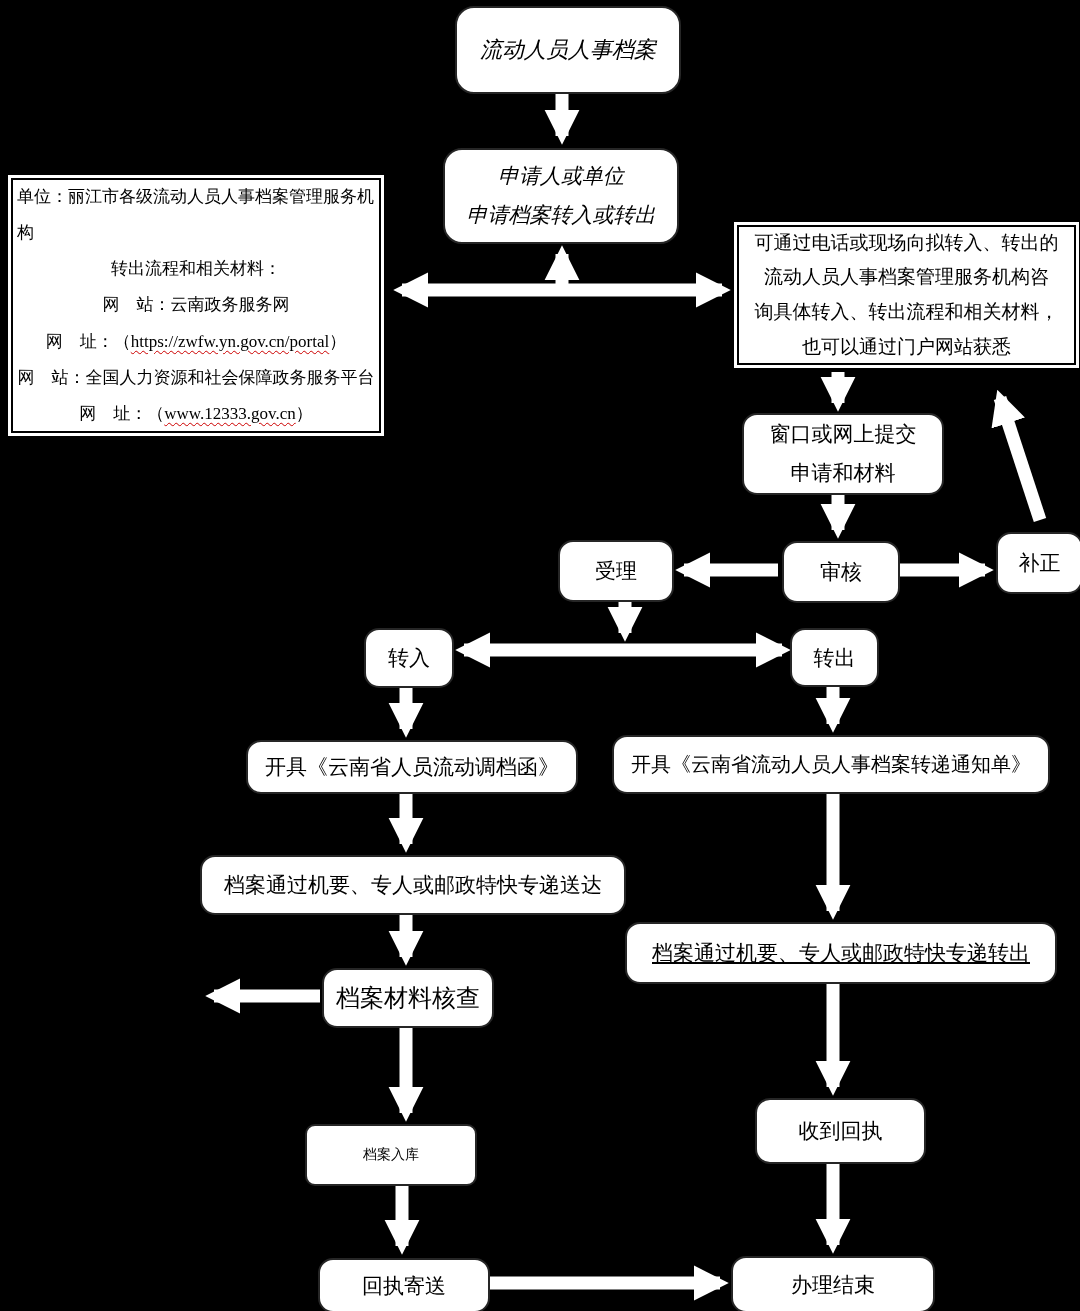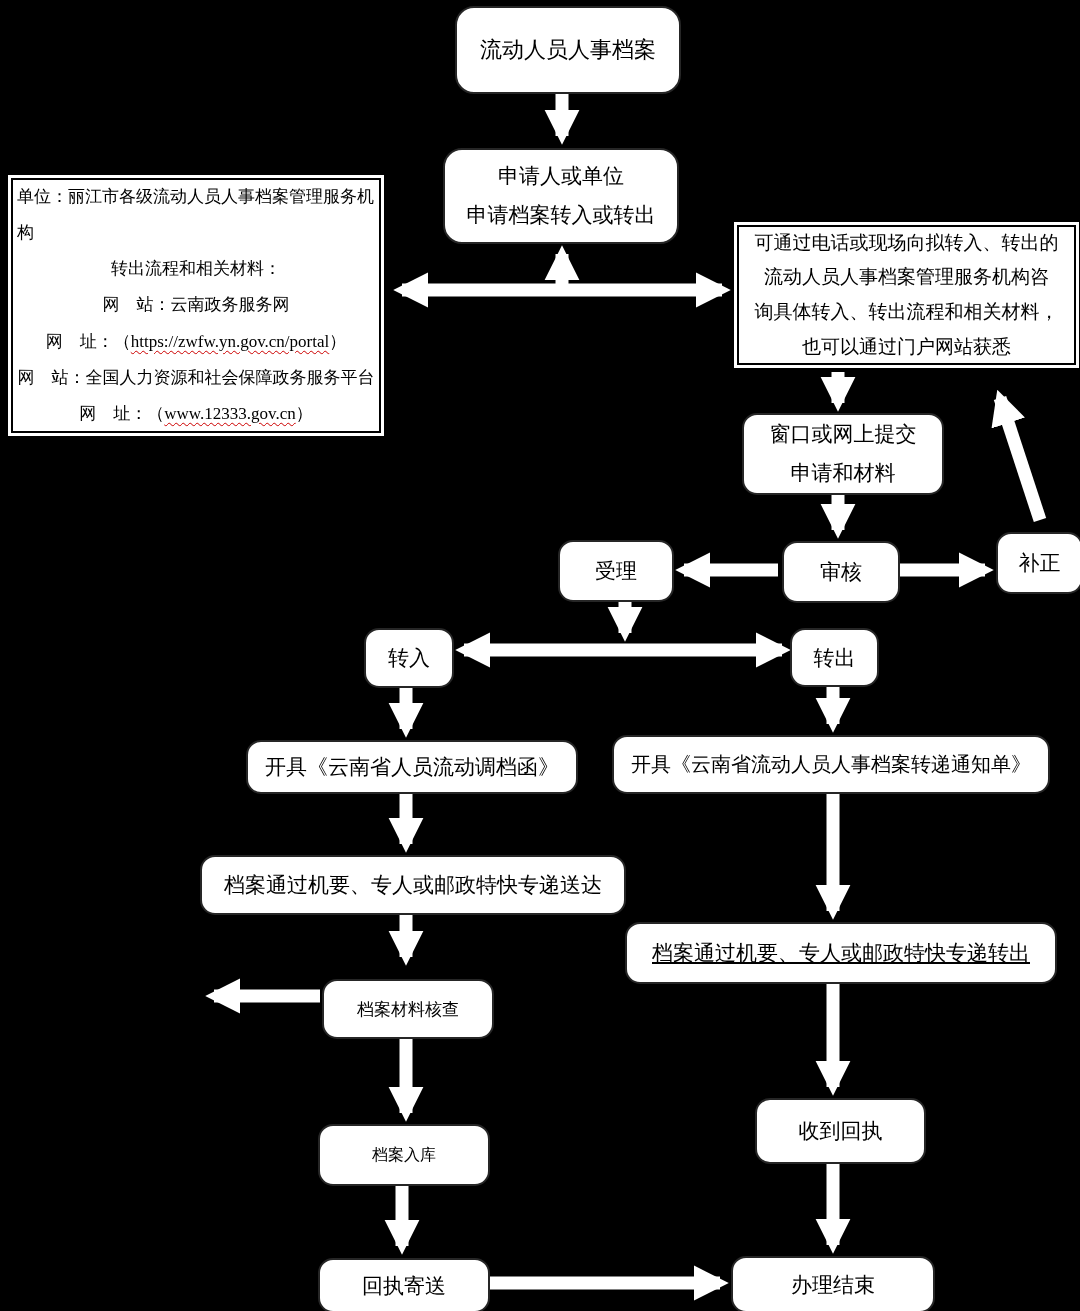--- a/index.html
+++ b/index.html
@@ -6,44 +6,44 @@
   body { width:1080px; height:1311px; position:relative;
          font-family:"Liberation Serif","DejaVu Serif",serif; }
   .canvas { position:absolute; left:0; top:0; width:1080px; height:1311px;
             background:#000; overflow:hidden; }
   .arrows { position:absolute; left:0; top:0; }
   .node { position:absolute; background:#fff; color:#000;
           display:flex; align-items:center; justify-content:center;
           text-align:center; }
   .node .lbl { white-space:pre-line; }
   .rounded { border-radius:15px; border:2px solid #262626; }
-  .r18 { border-radius:19px; }
+  .r18 { border-radius:19px;font-style:italic; }
   .rect { box-shadow: inset 0 0 0 3px #fff, inset 0 0 0 5px #000; }
 
   
   .n-top        { left:455px; top:6px;    width:222px; height:84px;  font-size:22px; }
   .n-apply      { left:443px; top:148px;  width:232px; height:92px;  font-size:21px; }
   .n-info-left  { left:8px;   top:168px;  width:376px; height:261px; font-size:17px;
                   display:flex; flex-direction:column; justify-content:center;
                   text-align:left; padding:6px 9px; box-sizing:border-box;margin-top:7px; }
   .n-info-left .iline { line-height:2.12; }
   .n-info-right { left:734px; top:222px;  width:345px; height:146px; font-size:19px; }
   .n-info-right .lbl { line-height:1.82; }
   .n-submit     { left:742px; top:413px;  width:198px; height:78px;  font-size:21px; }
   .n-review     { left:782px; top:541px;  width:114px; height:58px;  font-size:21px; }
   .n-accept     { left:558px; top:540px;  width:112px; height:58px;  font-size:21px; }
   .n-suppl      { left:996px; top:532px;  width:83px;  height:58px;  font-size:21px; }
   .n-in         { left:364px; top:628px;  width:86px;  height:56px;  font-size:21px; }
   .n-out        { left:790px; top:628px;  width:85px;  height:55px;  font-size:21px; }
   .n-issue-in   { left:246px; top:740px;  width:328px; height:50px;  font-size:21px; }
   .n-issue-out  { left:612px; top:735px;  width:434px; height:55px;  font-size:20px; }
   .n-deliver-in { left:200px; top:855px;  width:422px; height:56px;  font-size:21px; }
-  .n-verify     { left:322px; top:968px;  width:168px; height:56px;  font-size:17px;margin-top:11px; }
+  .n-verify     { left:322px; top:968px;  width:168px; height:56px;  font-size:24px; }
   .n-promise    { left:50px;  top:946px;  width:152px; height:98px;  font-size:21px; }
-  .n-storage    { left:318px; top:1124px; width:168px; height:58px;  font-size:16px; }
+  .n-storage    { left:305px; top:1124px; width:168px; height:58px;  font-size:14px;border-radius:10px; }
   .n-rsend      { left:318px; top:1258px; width:168px; height:51px;  font-size:21px; }
   .n-deliver-out{ left:625px; top:922px;  width:428px; height:58px;  font-size:21px;text-decoration:underline; }
   .n-rrecv      { left:755px; top:1098px; width:167px; height:62px;  font-size:21px; }
   .n-done       { left:731px; top:1256px; width:200px; height:53px;  font-size:21px; }
 
   .lh { line-height:1.85; }
   .wavy { text-decoration-line:underline; text-decoration-style:wavy;
           text-decoration-color:#c00; text-decoration-thickness:1px;
           text-underline-offset:3px; }
 </style>

